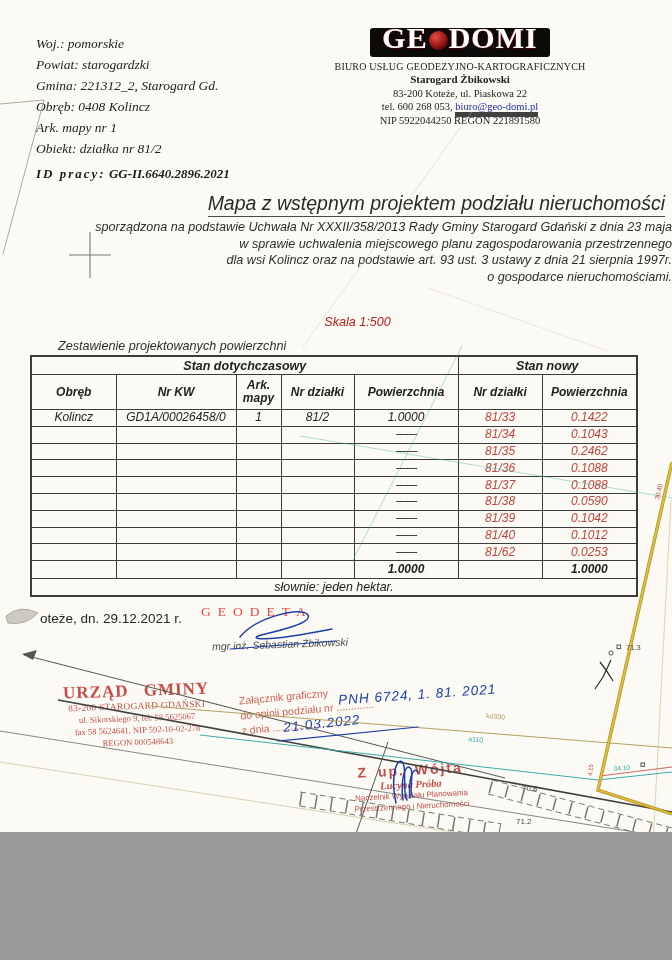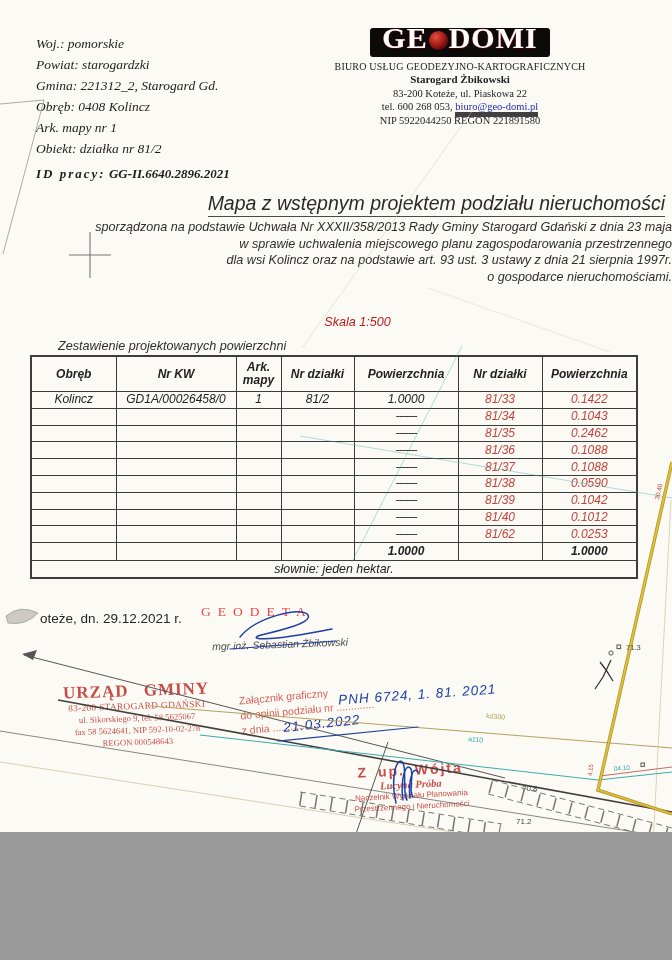--- a/index.html
+++ b/index.html
@@ -126,20 +126,24 @@
     <colgroup>
         <col style="width:85px">
         <col style="width:120px">
         <col style="width:45px">
       <col style="width:73px">
         <col style="width:104px">
         <col style="width:84px">
         <col style="width:95px">
       </colgroup>
     <thead>
+      <tr class="grp">
+        <th colspan="5">Stan dotychczasowy</th>
+        <th colspan="2">Stan nowy</th>
+      </tr>
       <tr class="cols">
         <th>Obręb</th>
         <th>Nr KW</th>
         <th>Ark. mapy</th>
         <th>Nr działki</th>
         <th>Powierzchnia</th>
         <th>Nr działki</th>
         <th>Powierzchnia</th>
       </tr>
     </thead>

